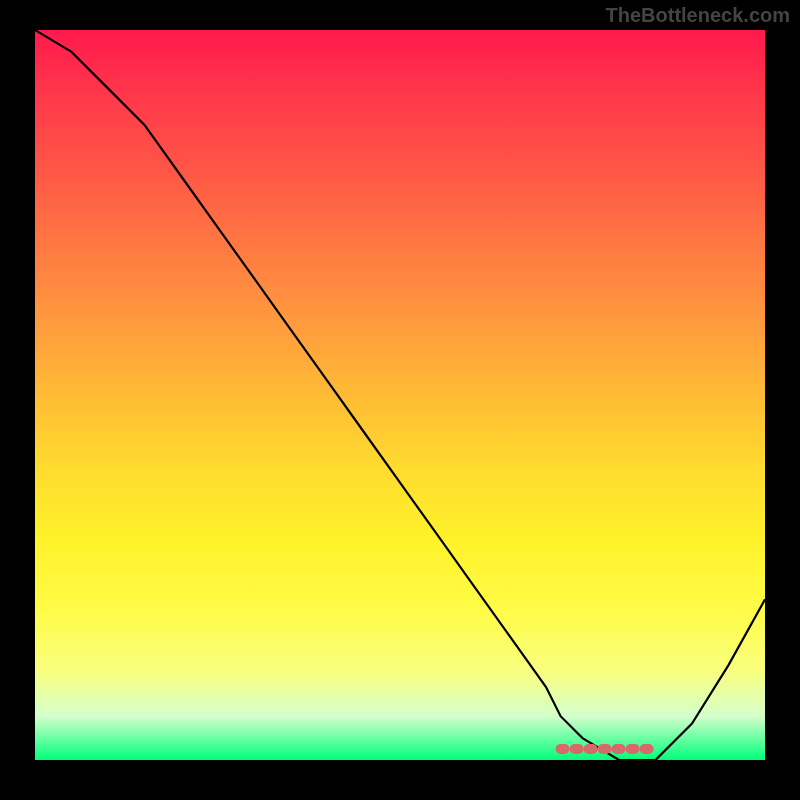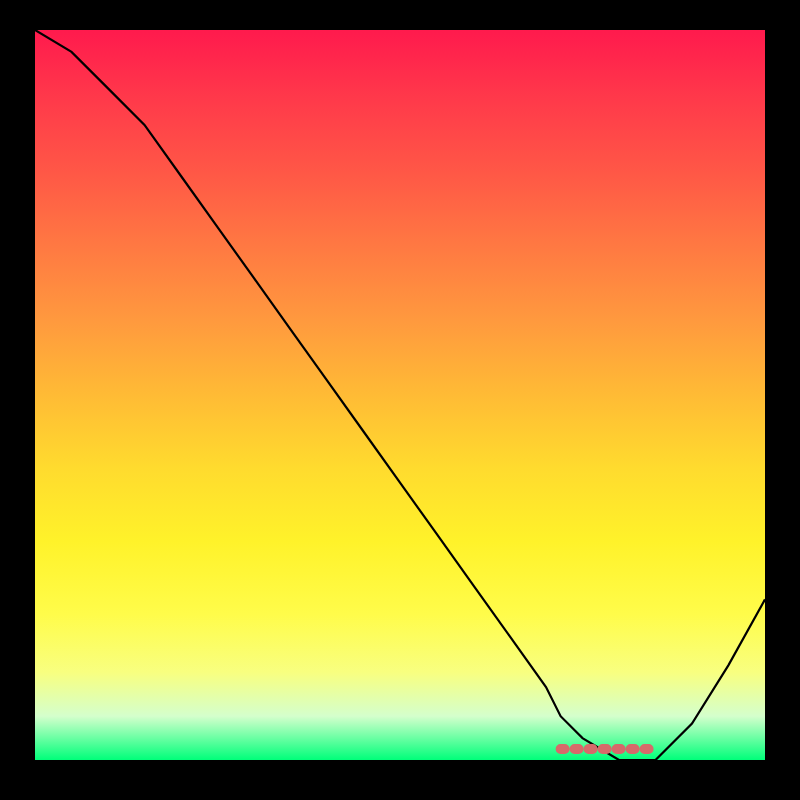--- a/index.html
+++ b/index.html
@@ -52,18 +52,19 @@
     left: 35px;
     top: 30px;
     width: 730px;
     height: 730px;
   }
 </style>
 </head>
 <body>
 
 <div class="container">
+  <div class="watermark">TheBottleneck.com</div>
   <div class="plot-area"></div>
   <svg class="overlay" viewBox="0 0 730 730" preserveAspectRatio="none">
     <path id="curve-path" fill="none" stroke="#000" stroke-width="2.2" d="M0.0 0.0 L36.5 21.9 L73.0 58.4 L109.5 94.9 L146.0 146.0 L182.5 197.1 L219.0 248.2 L255.5 299.3 L292.0 350.4 L328.5 401.5 L365.0 452.6 L401.5 503.7 L438.0 554.8 L474.5 605.9 L511.0 657.0 L525.6 686.2 L547.5 708.1 L584.0 730.0 L598.6 730.0 L620.5 730.0 L657.0 693.5 L693.5 635.1 L730.0 569.4"></path>
     <path id="flat-path" fill="none" stroke="#d66a6a" stroke-width="10" stroke-linecap="round" stroke-dasharray="4 10" d="M525.6 719.0 L620.5 719.0"></path>
   </svg>
 </div>
 
 </body></html>

